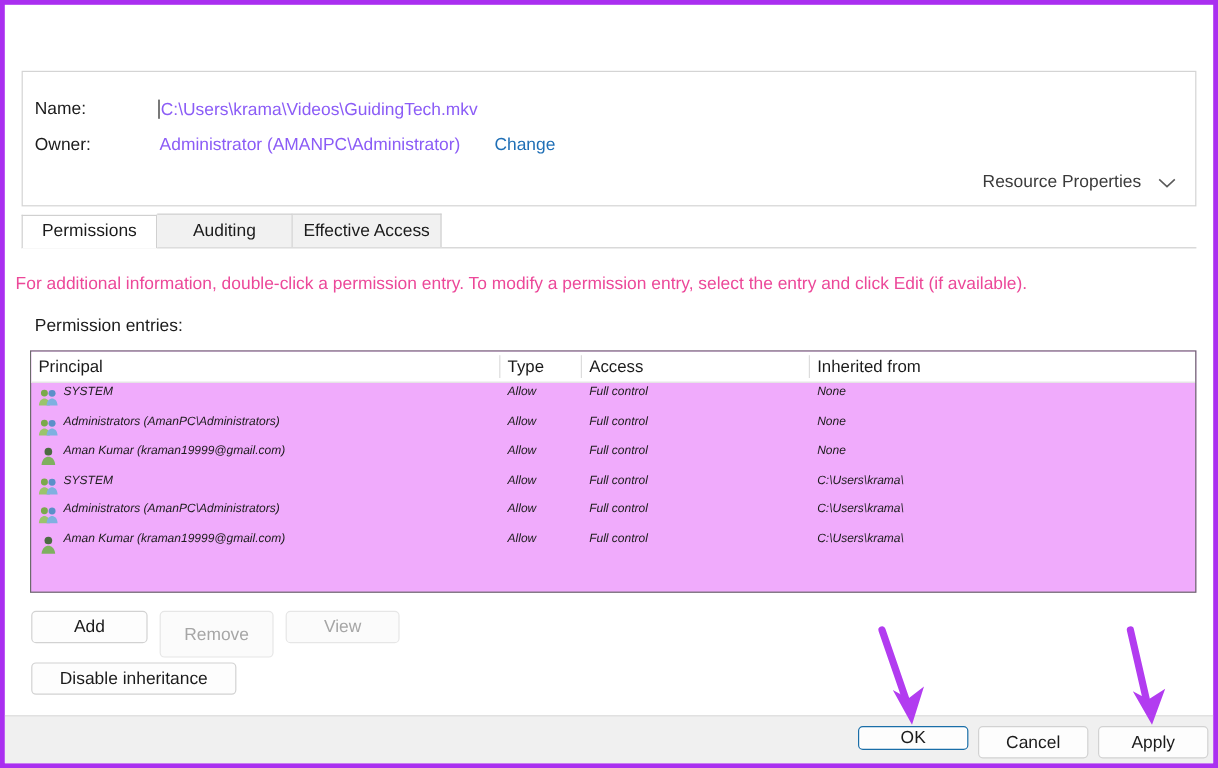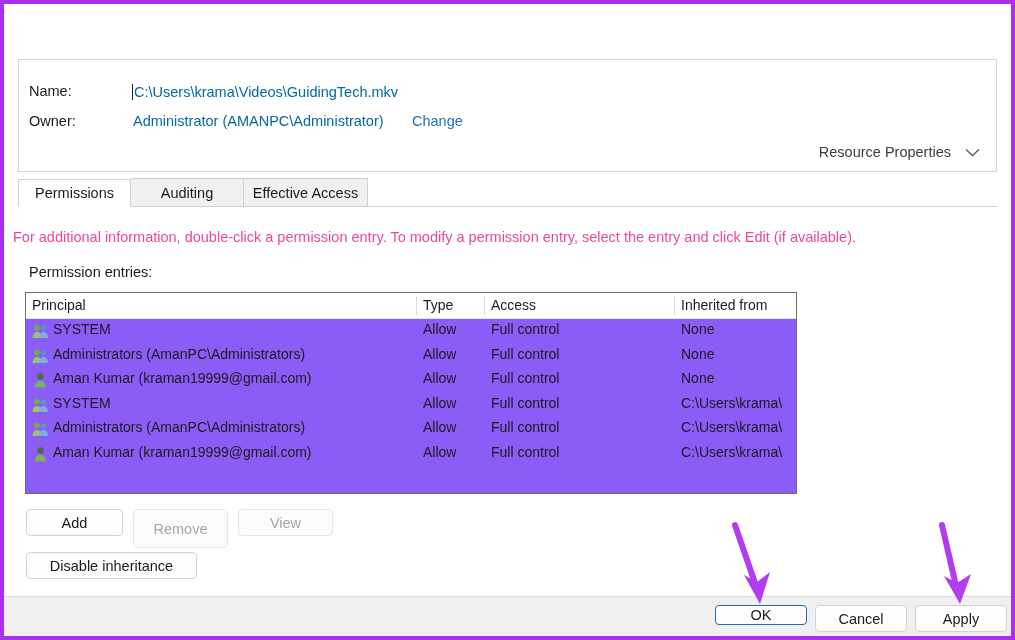--- a/index.html
+++ b/index.html
@@ -91,21 +91,21 @@
     background: #ffffff;
   }
   .field-label {
     position: absolute;
     font-size: 14.5px;
     color: #1b1b1b;
   }
   .field-value {
     position: absolute;
     font-size: 14.5px;
-    color: #0369a1;
+    color: #8b5cf6;
     white-space: nowrap;
   }
   .caret {
     display: inline-block;
     width: 1px;
     height: 16px;
     background: #202020;
     vertical-align: -3px;
     margin-right: 1px;
   }
@@ -176,25 +176,25 @@
     top: 260px;
     font-size: 14.5px;
     color: #1b1b1b;
   }
 
   
   .table-box {
     position: absolute;
     left: 21px;
     top: 288px;
-    width: 772px;
+    width: 972px;
     height: 202px;
     box-sizing: border-box;
     border: 1px solid #6b6b6b;
-    background: #8b5cf6;
+    background: #f0abfc;
     overflow: hidden;
   }
   .table-header {
     position: relative;
     height: 25px;
     border-bottom: 1px solid #e2e2e2;
     background: #ffffff;
   }
   .th {
     position: absolute;
@@ -210,23 +210,24 @@
     height: 19px;
     background: #dcdcdc;
   }
   .trow {
     position: relative;
     height: 24.5px;
   }
   .cell {
     position: absolute;
     top: 2px;
-    font-size: 14px;
-    color: #1b1b1b;
-    white-space: nowrap;
+    font-size: 10px;
+    color: #1b1b1b;
+    white-space: nowrap;
+    font-style: italic;
   }
   .cell.principal { left: 27px; }
   .cell.type { left: 397px; }
   .cell.access { left: 465px; }
   .cell.inherited { left: 655px; }
 
   .pr-icon {
     position: absolute;
     left: 6px;
     top: 4px;

